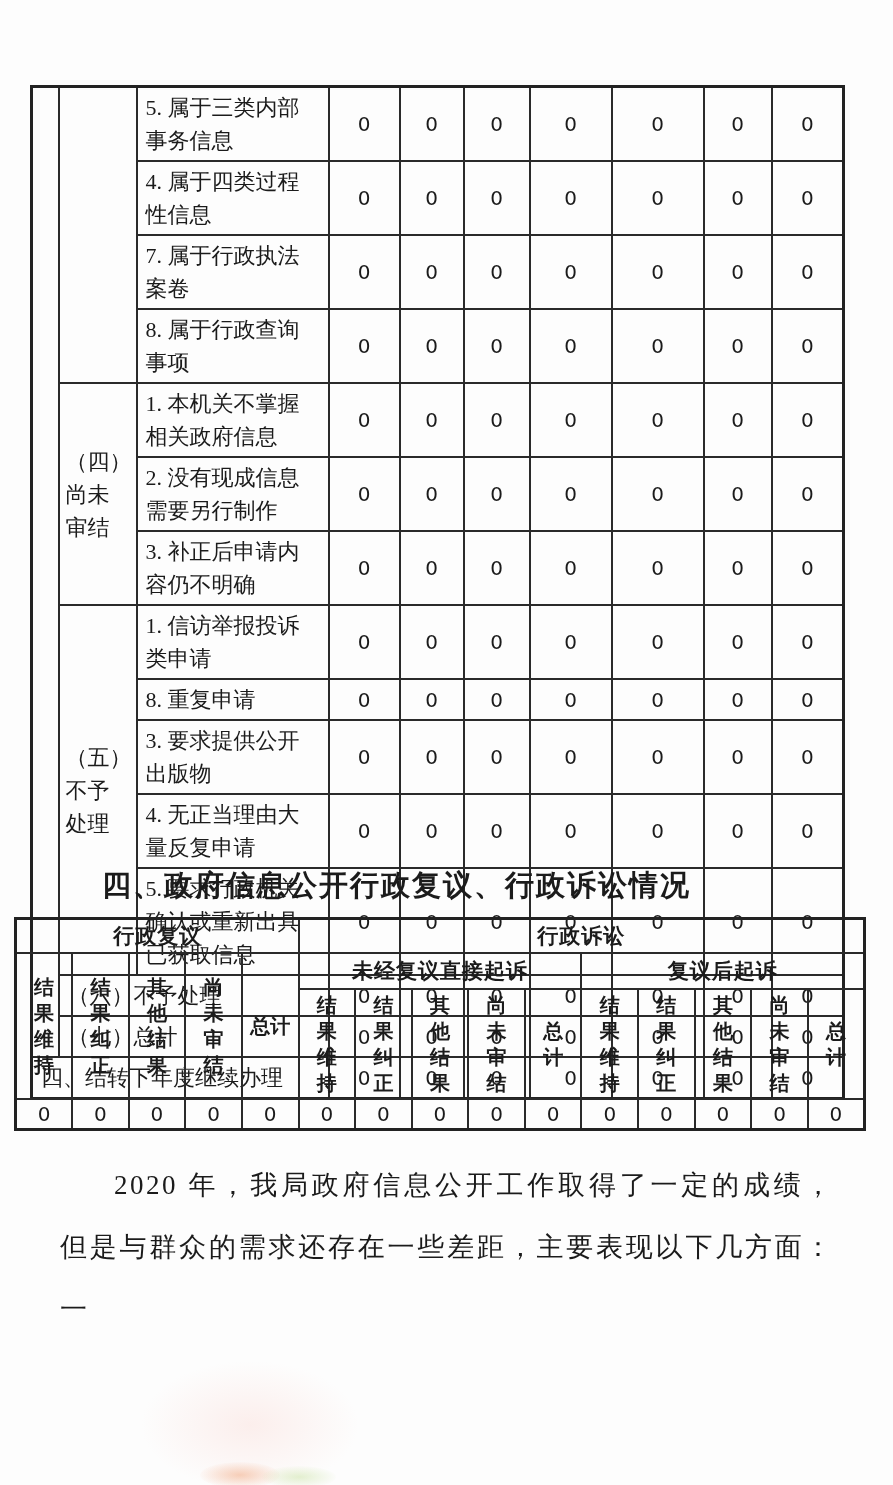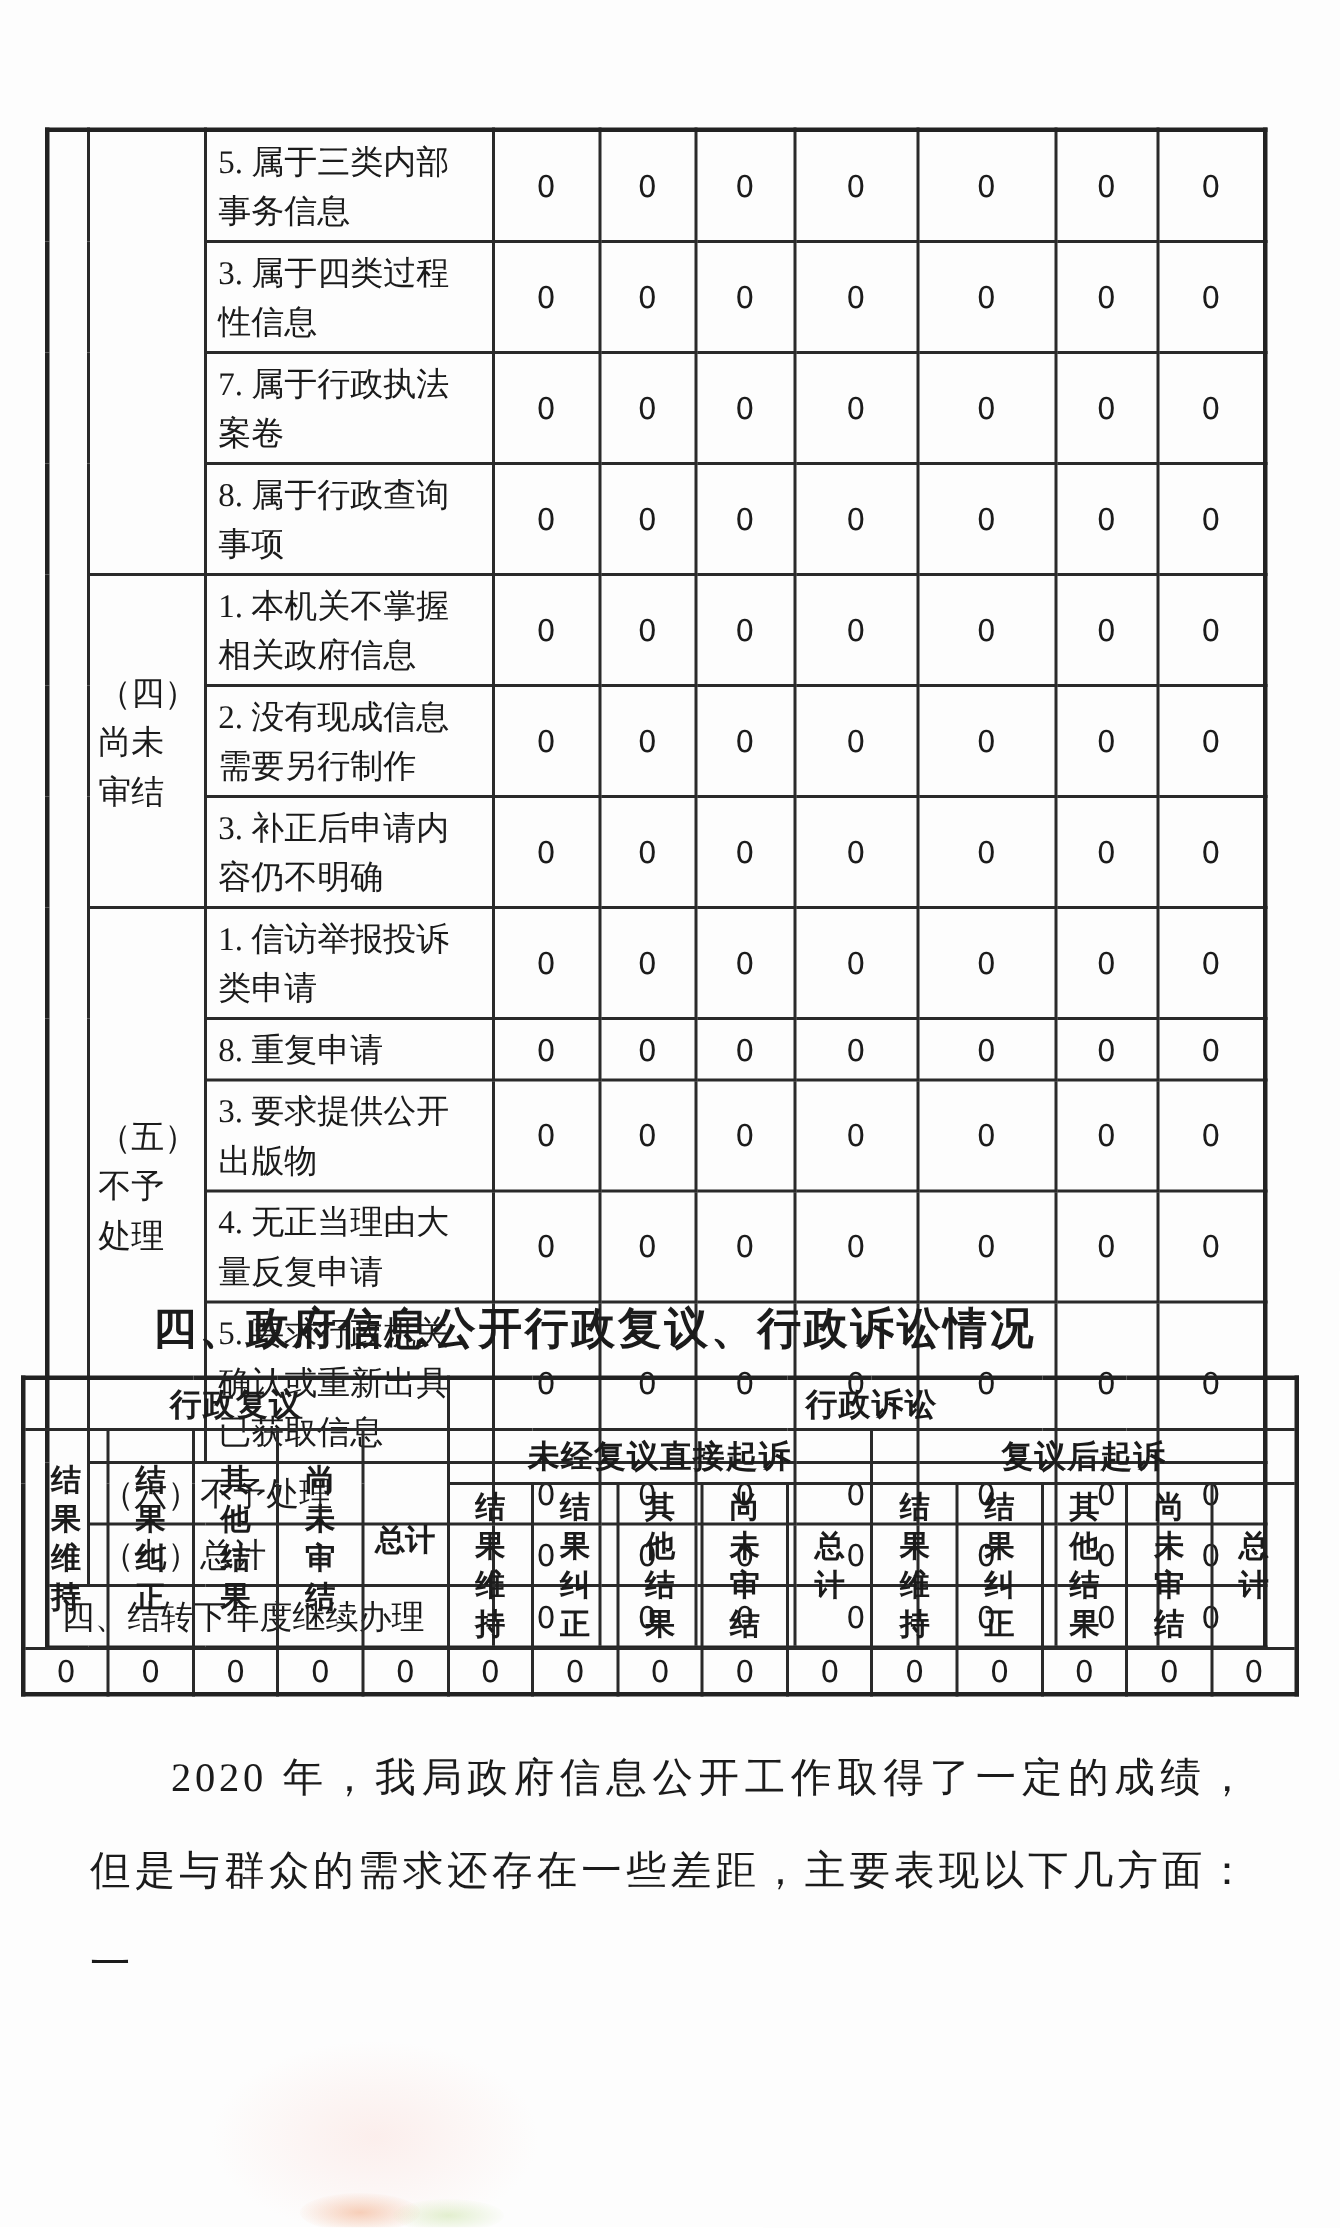--- a/index.html
+++ b/index.html
@@ -87,21 +87,21 @@
         <td class="c-i">5. 属于三类内部事务信息</td>
       <td class="gen-cell">0</td>
           <td class="gen-cell">0</td>
           <td class="gen-cell">0</td>
           <td class="gen-cell">0</td>
           <td class="gen-cell">0</td>
           <td class="gen-cell">0</td>
           <td class="gen-cell">0</td>
         </tr>
       <tr style="height:64px">
-        <td class="c-i">3. 属于四类过程性信息</td>
+        <td class="c-i">4. 属于四类过程性信息</td>
       <td class="gen-cell">0</td>
           <td class="gen-cell">0</td>
           <td class="gen-cell">0</td>
           <td class="gen-cell">0</td>
           <td class="gen-cell">0</td>
           <td class="gen-cell">0</td>
           <td class="gen-cell">0</td>
         </tr>
       <tr style="height:29px">
         <td class="c-i">7. 属于行政执法案卷</td>

